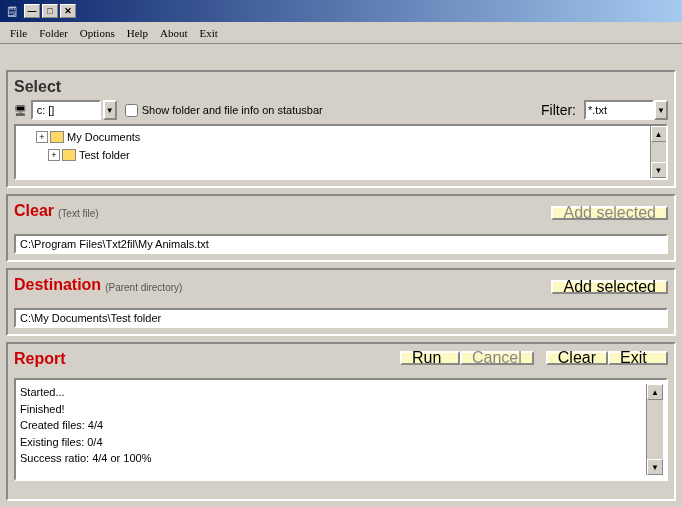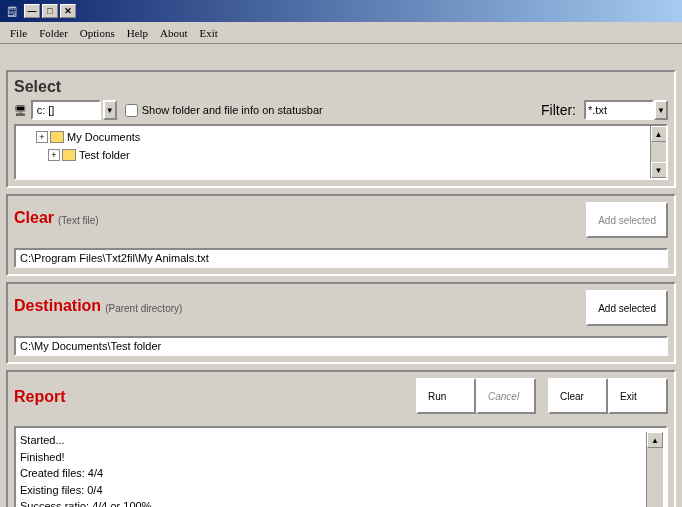--- a/index.html
+++ b/index.html
@@ -220,27 +220,27 @@
       margin-right: 2px;
       cursor: pointer;
       color: #000;
     }
 
     
     .source-dest-panel {
       flex: 0 0 auto;
     }
     .win-button {
-      background: #ffffff;
+      background: #fef9c3;
       border: 2px solid;
       border-color: #fff #888 #888 #fff;
       padding: 2px 10px;
-      font-size: 10px;
-      cursor: pointer;
-      height: 36px;
+      font-size: 16px;
+      cursor: pointer;
+      height: 14px;
       display: flex;
       align-items: center;
     }
     .win-button.disabled {
       color: #888;
       cursor: default;
     }
     .path-input {
       width: 100%;
       background: white;
@@ -382,21 +382,21 @@
       </div>
     </div>
     <input type="text" class="path-input" value="C:\My Documents\Test folder" style="">
   </div>
 
   <div class="panel report-panel">
     <div class="panel-title-row">
       <span class="panel-title red">Report</span>
       <div class="report-buttons" style="margin-left:auto;">
         <button class="win-button" style="min-width:60px;">Run</button>
-        <button class="win-button disabled" style="min-width:60px;font-style:italic;" disabled="">Cancel</button>
+        <button class="win-button disabled" style="min-width:60px;" disabled="">Cancel</button>
         <button class="win-button" style="min-width:60px;margin-left:12px;">Clear</button>
         <button class="win-button" style="min-width:60px;">Exit</button>
       </div>
     </div>
     <div class="report-text-area">
       <div class="report-content">Started...
 Finished!
 Created files: 4/4
 Existing files: 0/4
 Success ratio: 4/4 or 100%</div>

